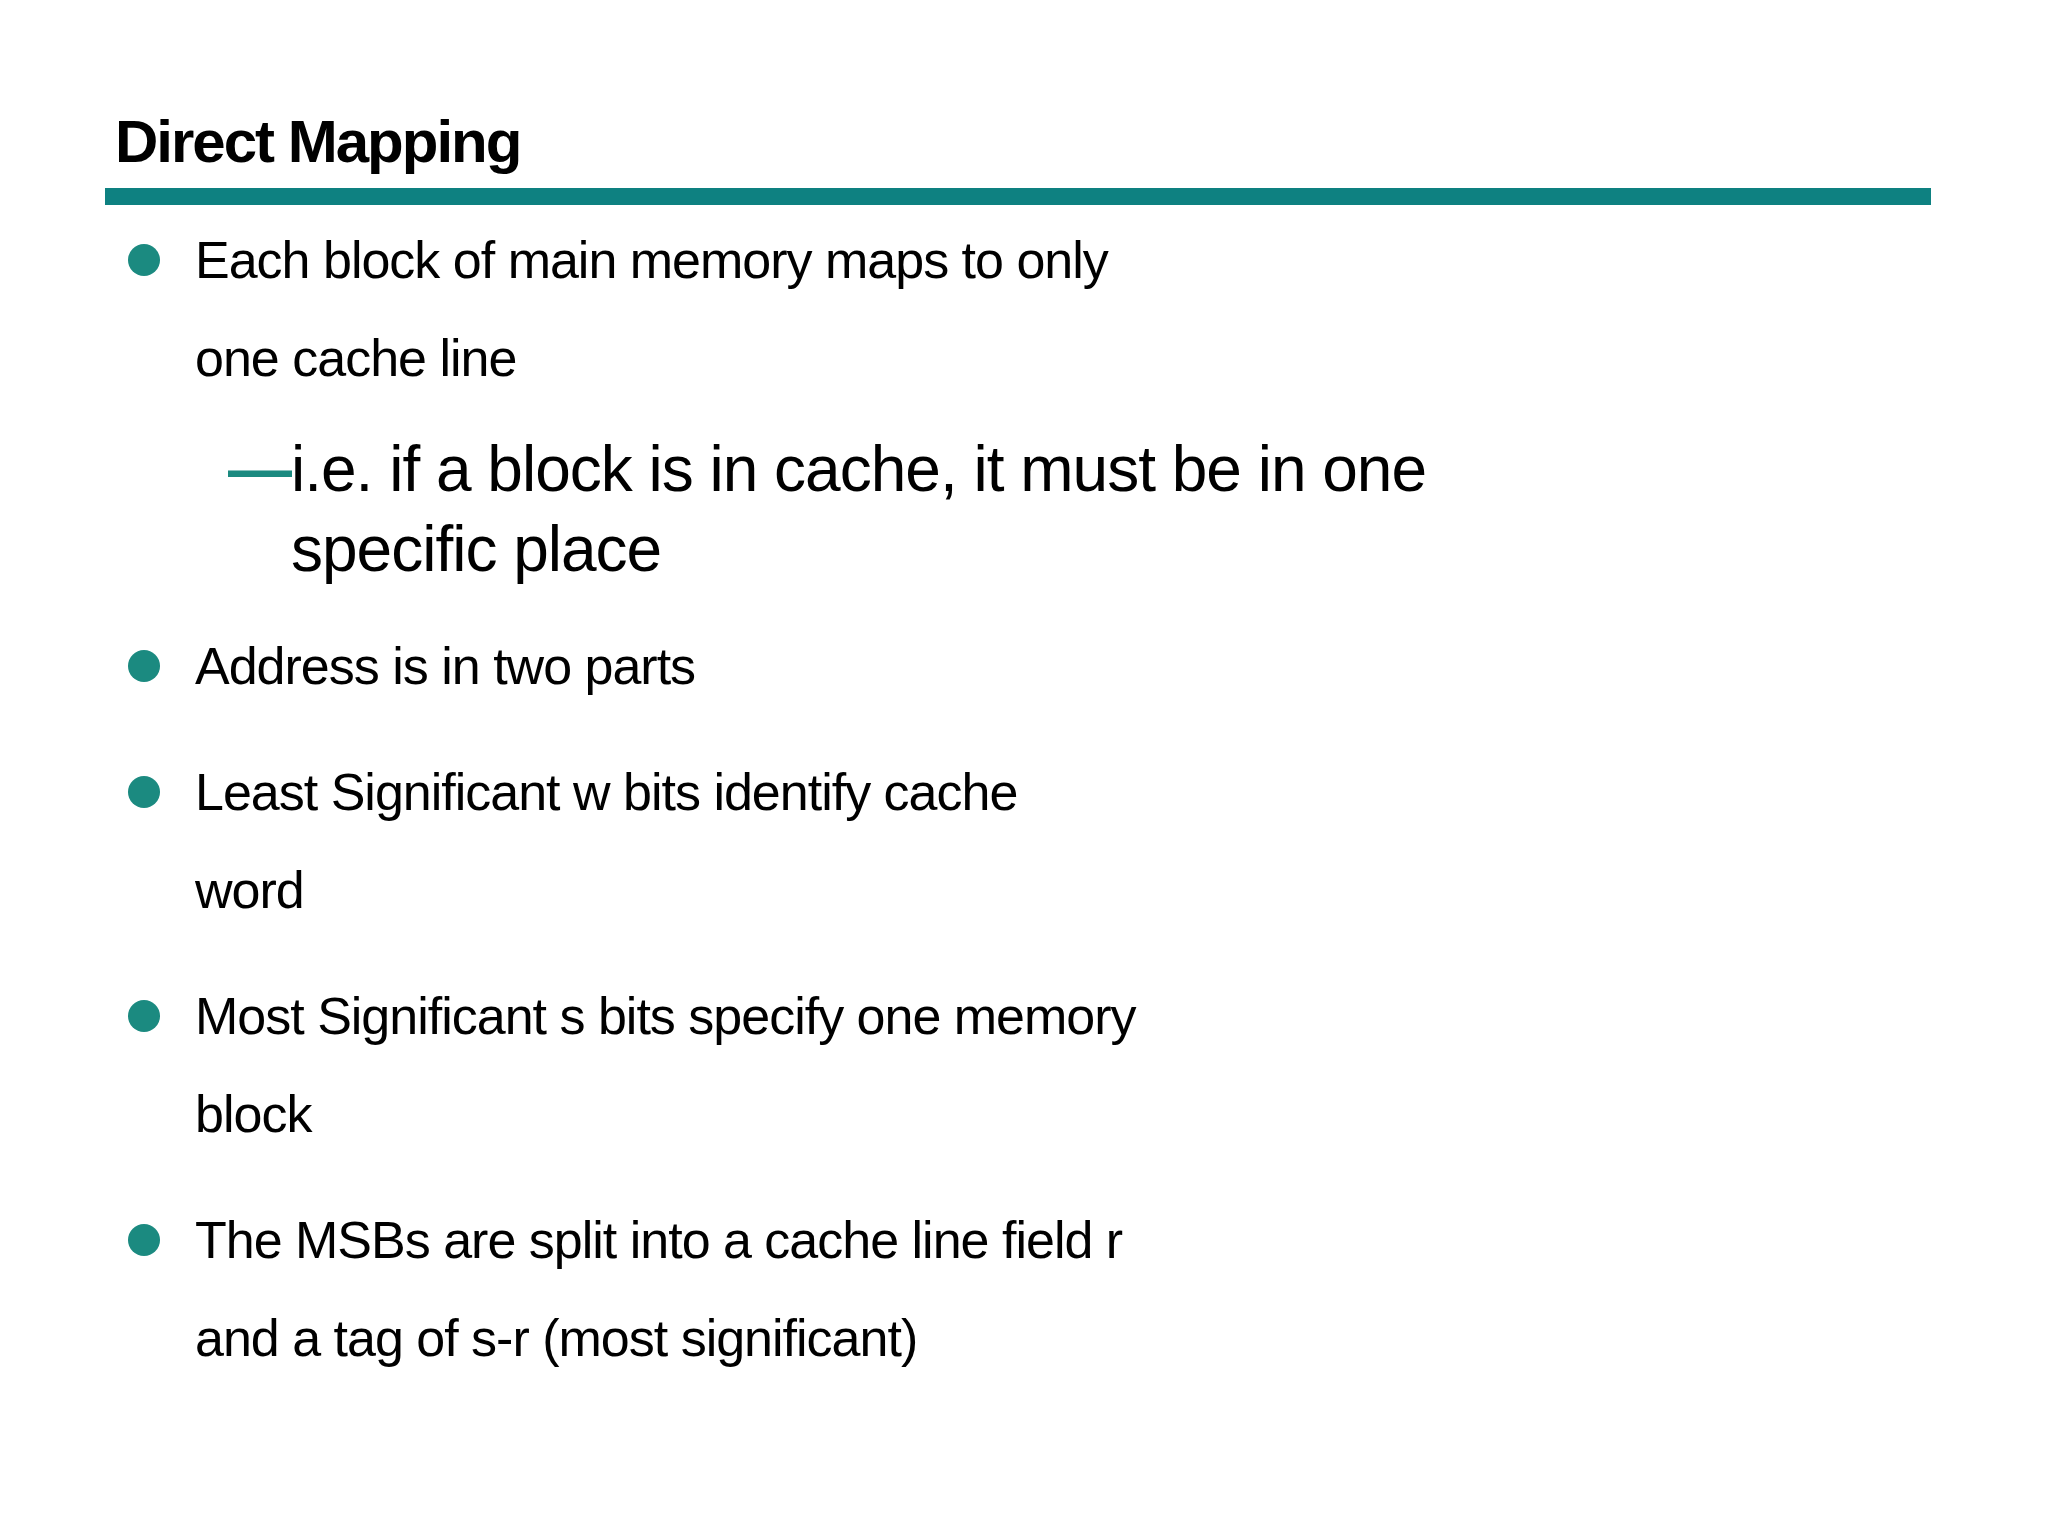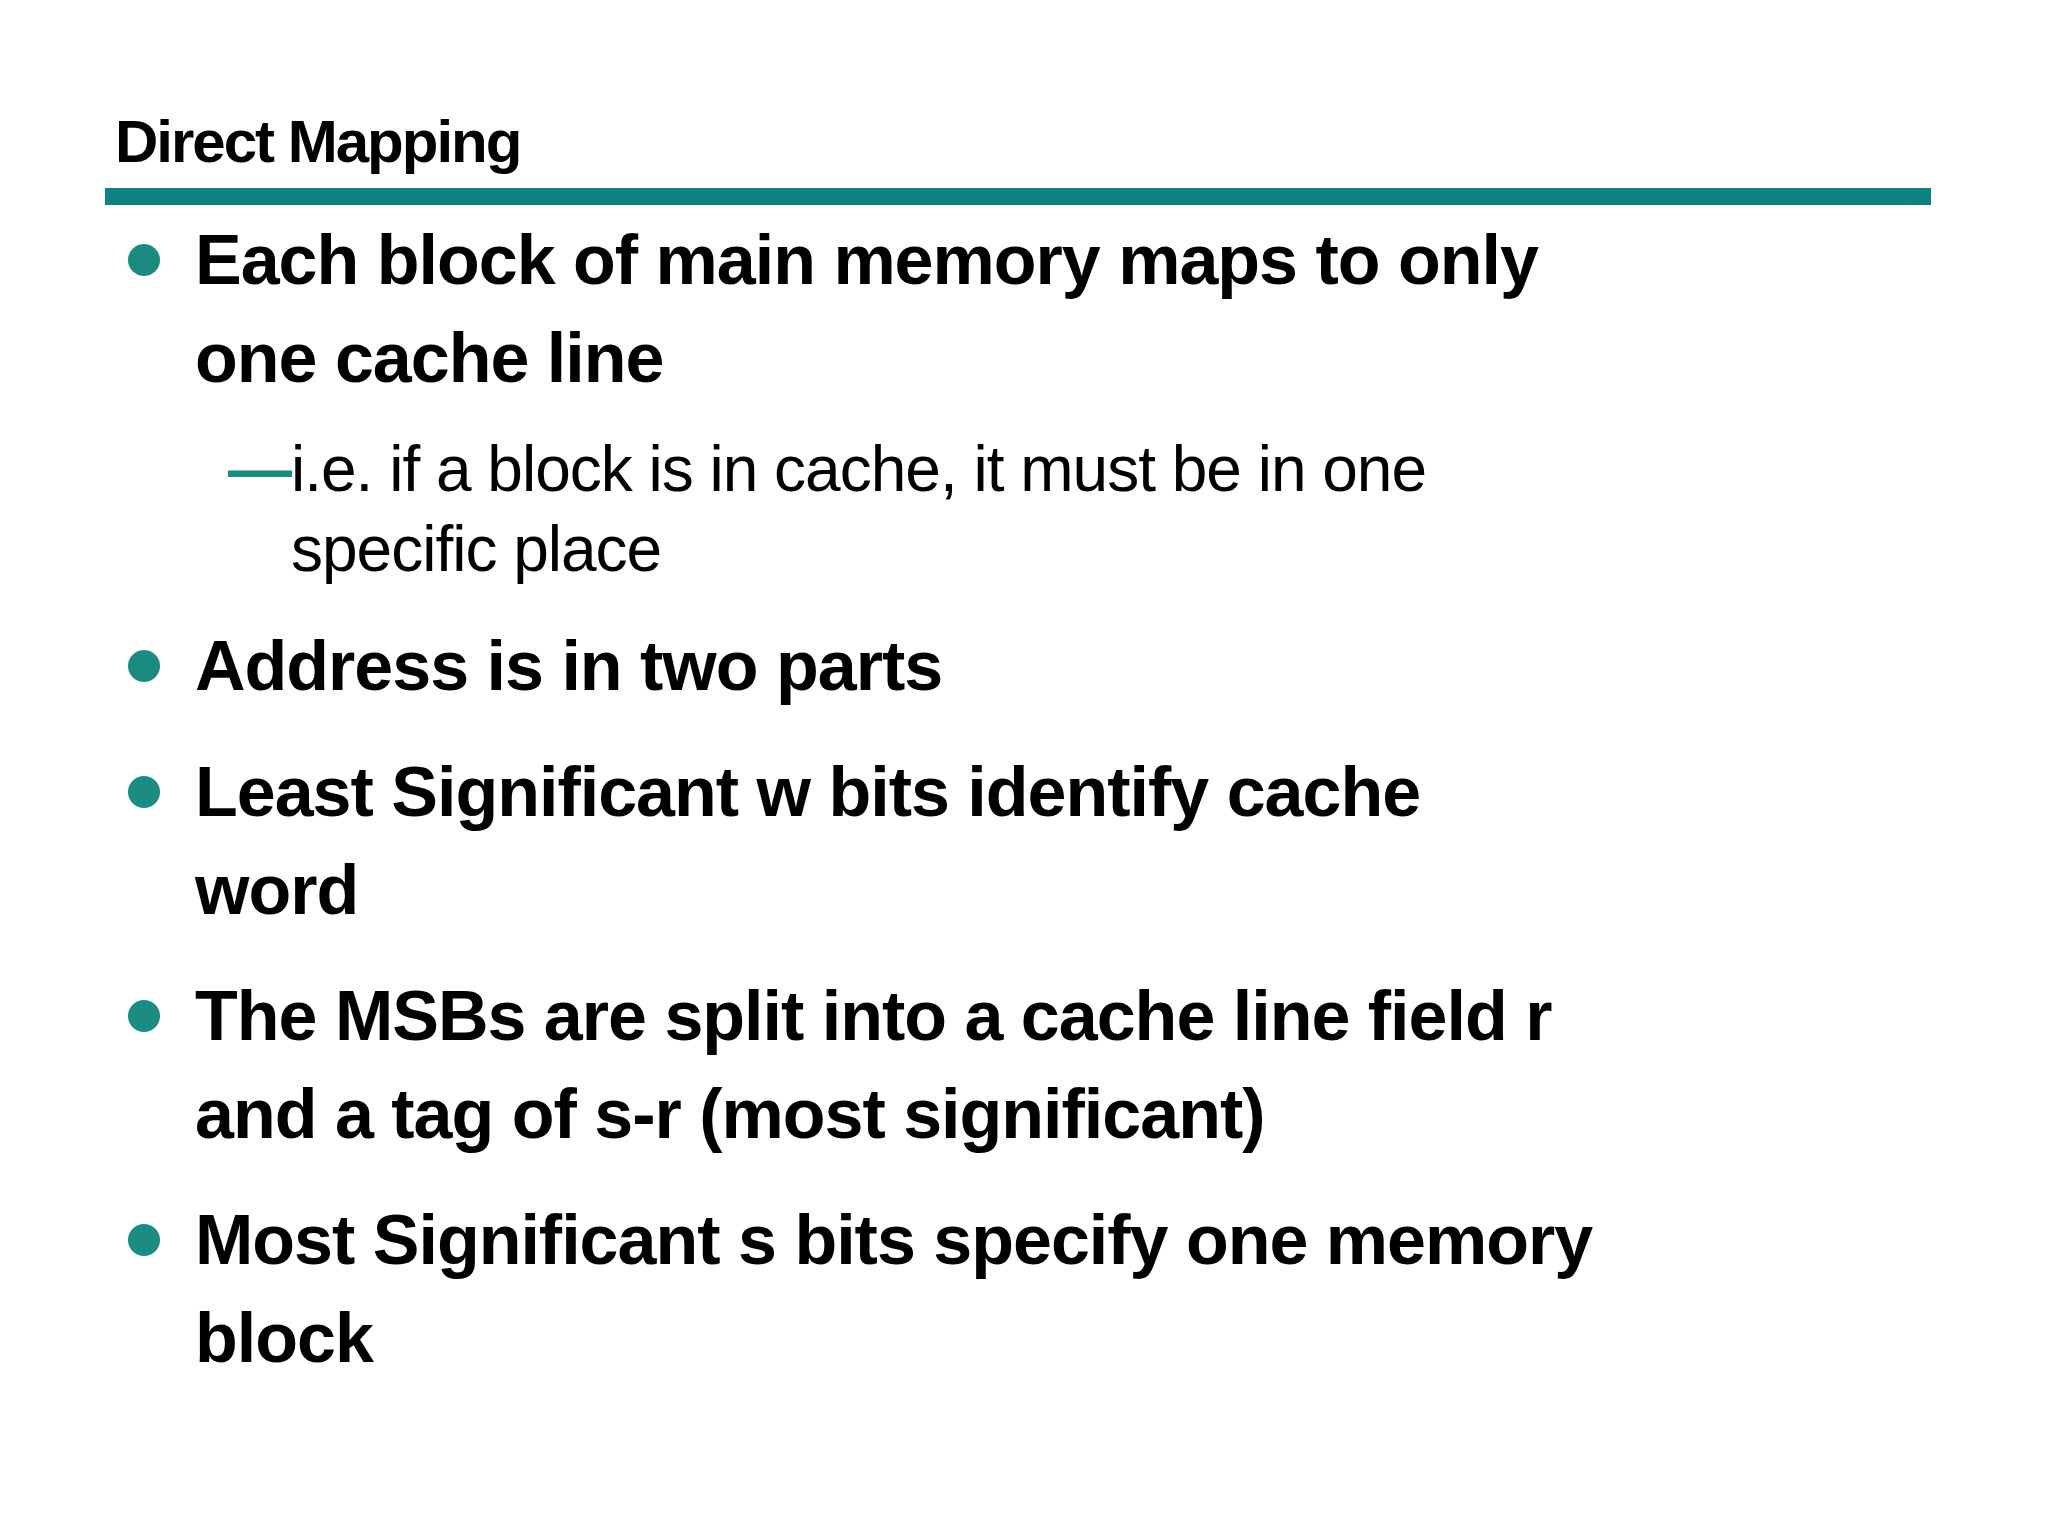--- a/index.html
+++ b/index.html
@@ -44,25 +44,24 @@
   .dot {
     flex: none;
     width: 32px;
     height: 32px;
     border-radius: 50%;
     background: var(--marker, #1b8a80);
     margin: 33px 0 0 0;
   }
   .bullet .btext {
     margin: 0 0 0 35px;
-    font-size: 70px;
+    font-size: 52px;
     line-height: 98px;
     letter-spacing: -1px;
     white-space: pre-line;
-    font-weight: bold;
   }
   .subbullet {
     display: flex;
     align-items: flex-start;
     margin: 22px 40px 0 228px;
     font-size: 64px;
     line-height: 80px;
     letter-spacing: -1px;
   }
   .dash {
@@ -104,24 +103,24 @@
     </div>
 
     <div class="bullet">
       <span class="dot"></span>
       <p class="btext">Least Significant w bits identify cache
 word</p>
     </div>
 
     <div class="bullet">
       <span class="dot"></span>
-      <p class="btext">The MSBs are split into a cache line field r
-and a tag of s-r (most significant)</p>
+      <p class="btext">Most Significant s bits specify one memory
+block</p>
     </div>
 
     <div class="bullet">
       <span class="dot"></span>
-      <p class="btext">Most Significant s bits specify one memory
-block</p>
+      <p class="btext">The MSBs are split into a cache line field r
+and a tag of s-r (most significant)</p>
     </div>
 
   </div>
 </div>
 
 </body></html>

